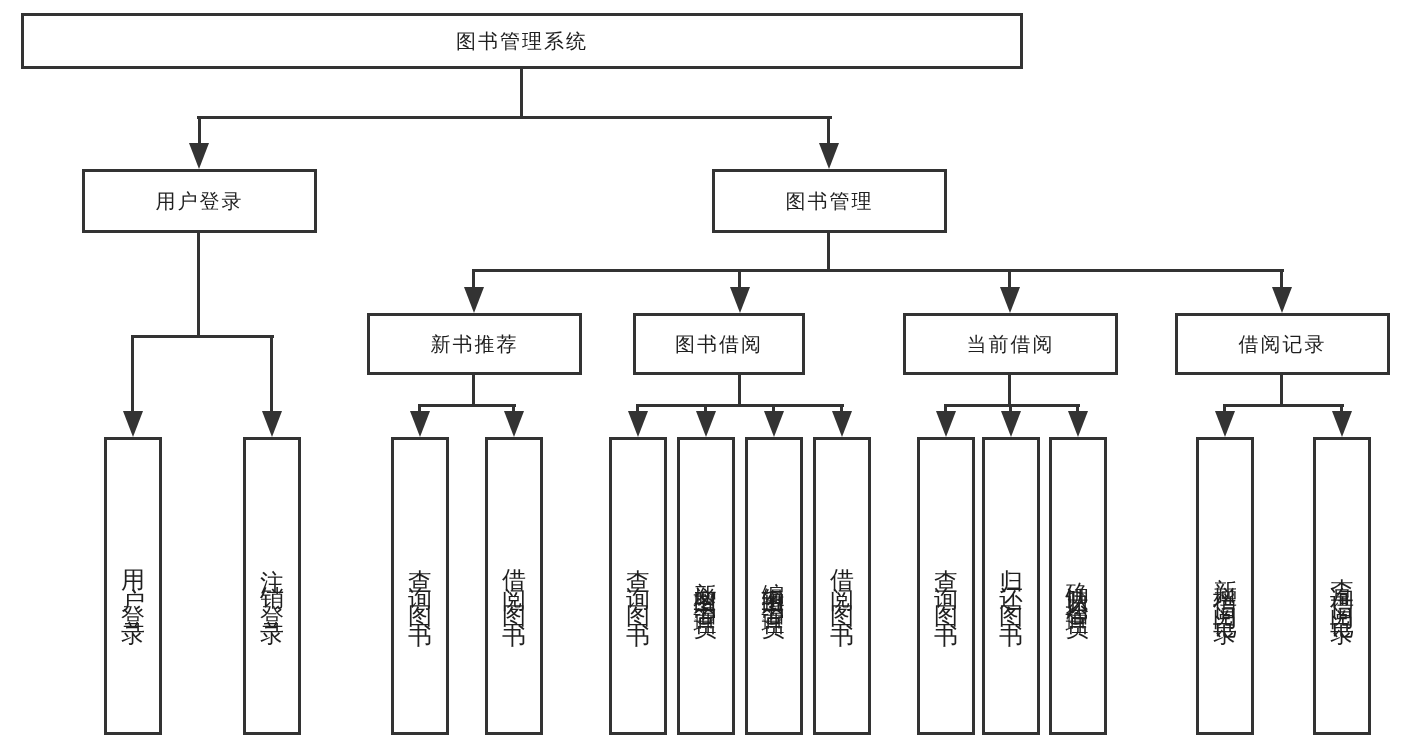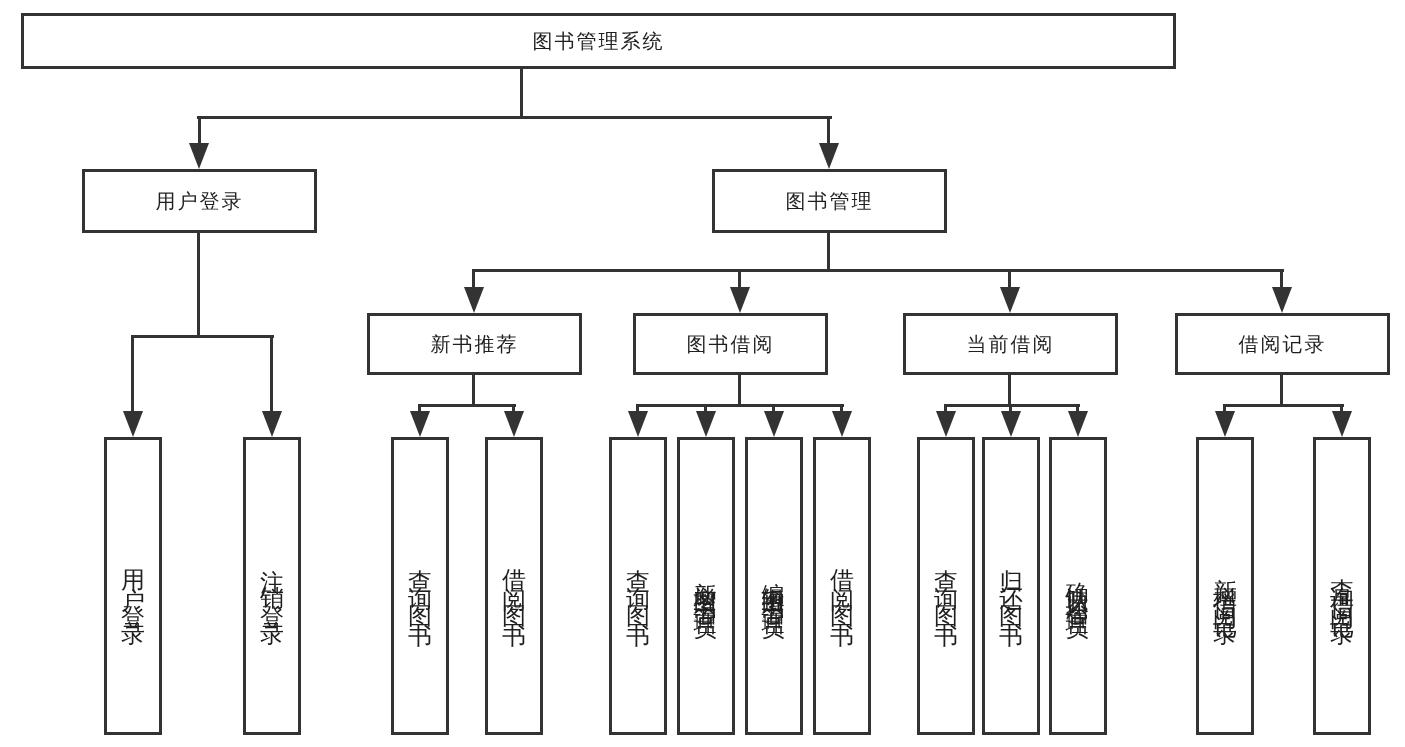--- a/index.html
+++ b/index.html
@@ -28,35 +28,35 @@
   .watermark{
     position:absolute;top:716px;right:13px;font-size:19px;
     color:#a0a0a0;letter-spacing:1px;z-index:5;white-space:nowrap;
   }
 </style>
 </head>
 <body>
 
 <div id="canvas">
 
-  <div class="box hdr" style="left:21px;top:13px;width:1155px;height:56px;">
+  <div class="box hdr" style="left:21px;top:13px;width:1002px;height:56px;">
     <span>图书管理系统</span>
   </div>
 
   <div class="box hdr" style="left:82px;top:169px;width:235px;height:64px;">
     <span>用户登录</span>
   </div>
   <div class="box hdr" style="left:367px;top:313px;width:215px;height:62px;">
     <span>新书推荐</span>
   </div>
 
   <div class="box hdr" style="left:712px;top:169px;width:235px;height:64px;">
     <span>图书管理</span>
   </div>
-  <div class="box hdr" style="left:633px;top:313px;width:195px;height:62px;">
+  <div class="box hdr" style="left:633px;top:313px;width:172px;height:62px;">
     <span>图书借阅</span>
   </div>
   <div class="box hdr" style="left:903px;top:313px;width:215px;height:62px;">
     <span>当前借阅</span>
   </div>
   <div class="box hdr" style="left:1175px;top:313px;width:215px;height:62px;">
     <span>借阅记录</span>
   </div>
 
   <div class="box leaf short" style="left:104px;top:437px;width:58px;height:298px;">

